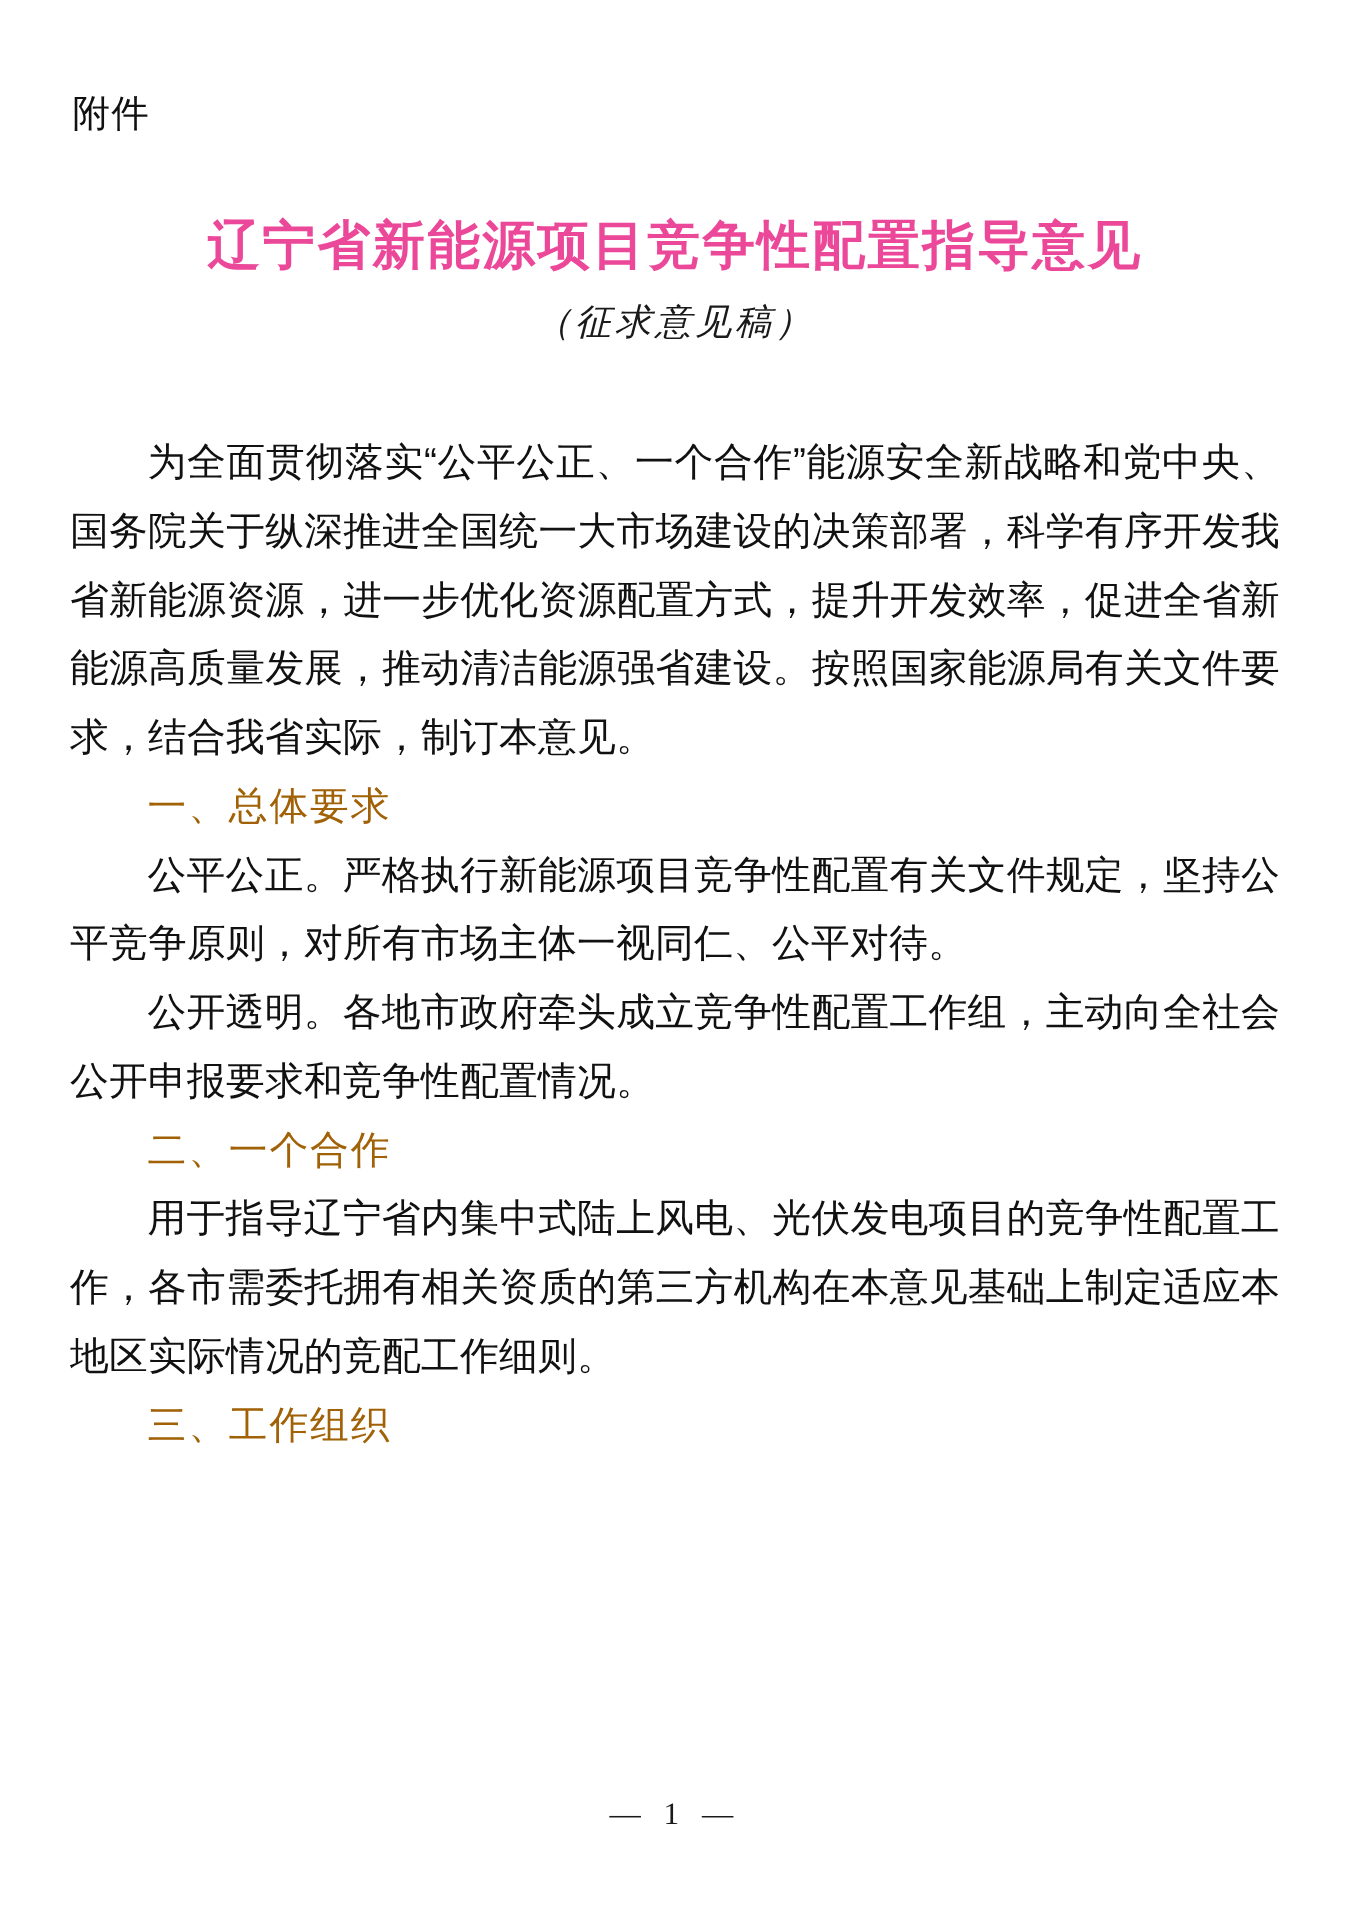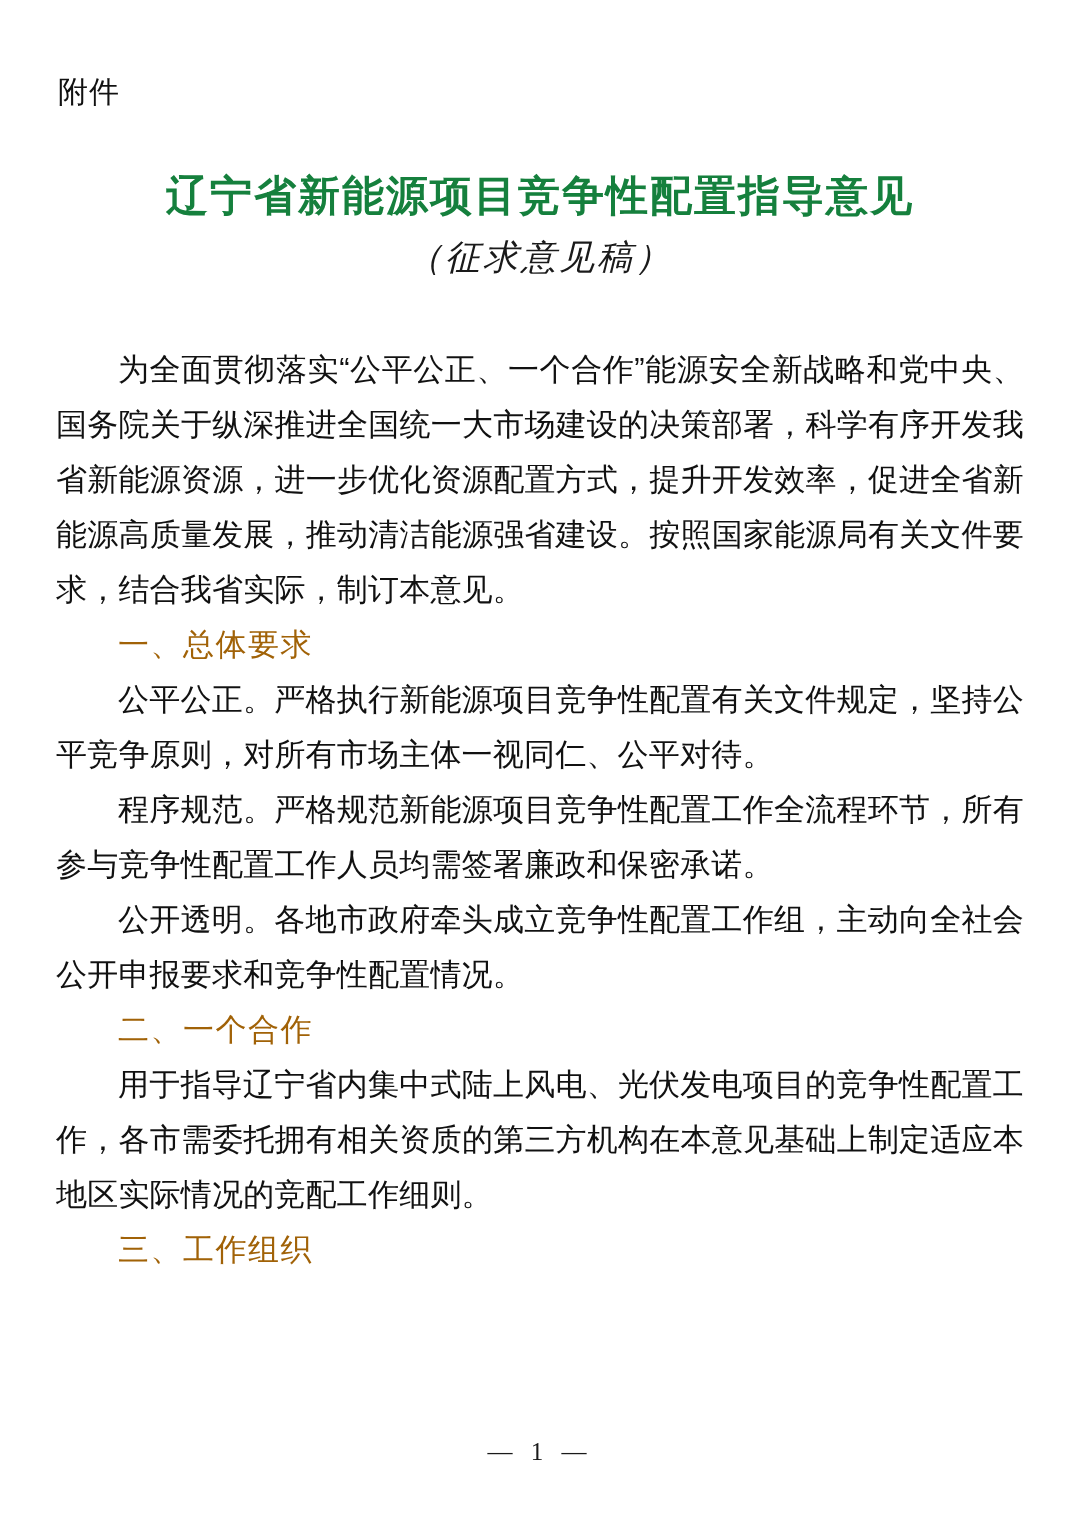--- a/index.html
+++ b/index.html
@@ -44,27 +44,27 @@
     left: 0;
     top: 168px;
     width: 1080px;
     text-align: center;
   }
   .doc-title {
     font-size: 42px;
     line-height: 56px;
     font-weight: 700;
     letter-spacing: 2px;
-    color: #15803d;
+    color: #ec4899;
     font-family: "Liberation Sans", "DejaVu Sans", sans-serif;
     white-space: nowrap;
   }
   .doc-subtitle {
     margin-top: 14px;
-    font-size: 35px;
+    font-size: 29px;
     line-height: 40px;
     letter-spacing: 3px;
     color: #1a1a1a;
     font-family: "Liberation Serif", "DejaVu Serif", serif;
     font-style: italic;
     white-space: nowrap;
   }
 
   
   .body-text {
@@ -124,21 +124,20 @@
   </div>
 
   <div class="body-text">
 
     <p class="para indent">为全面贯彻落实“公平公正、一个合作”能源安全新战略和党中央、国务院关于纵深推进全国统一大市场建设的决策部署，科学有序开发我省新能源资源，进一步优化资源配置方式，提升开发效率，促进全省新能源高质量发展，推动清洁能源强省建设。按照国家能源局有关文件要求，结合我省实际，制订本意见。</p>
 
     <p class="heading">一、总体要求</p>
 
     <p class="para indent">公平公正。严格执行新能源项目竞争性配置有关文件规定，坚持公平竞争原则，对所有市场主体一视同仁、公平对待。</p>
 
-    <p class="para indent">程序规范。严格规范新能源项目竞争性配置工作全流程环节，所有参与竞争性配置工作人员均需签署廉政和保密承诺。</p>
 
     <p class="para indent">公开透明。各地市政府牵头成立竞争性配置工作组，主动向全社会公开申报要求和竞争性配置情况。</p>
 
     <p class="heading">二、一个合作</p>
 
     <p class="para indent">用于指导辽宁省内集中式陆上风电、光伏发电项目的竞争性配置工作，各市需委托拥有相关资质的第三方机构在本意见基础上制定适应本地区实际情况的竞配工作细则。</p>
 
     <p class="heading">三、工作组织</p>
 
 

